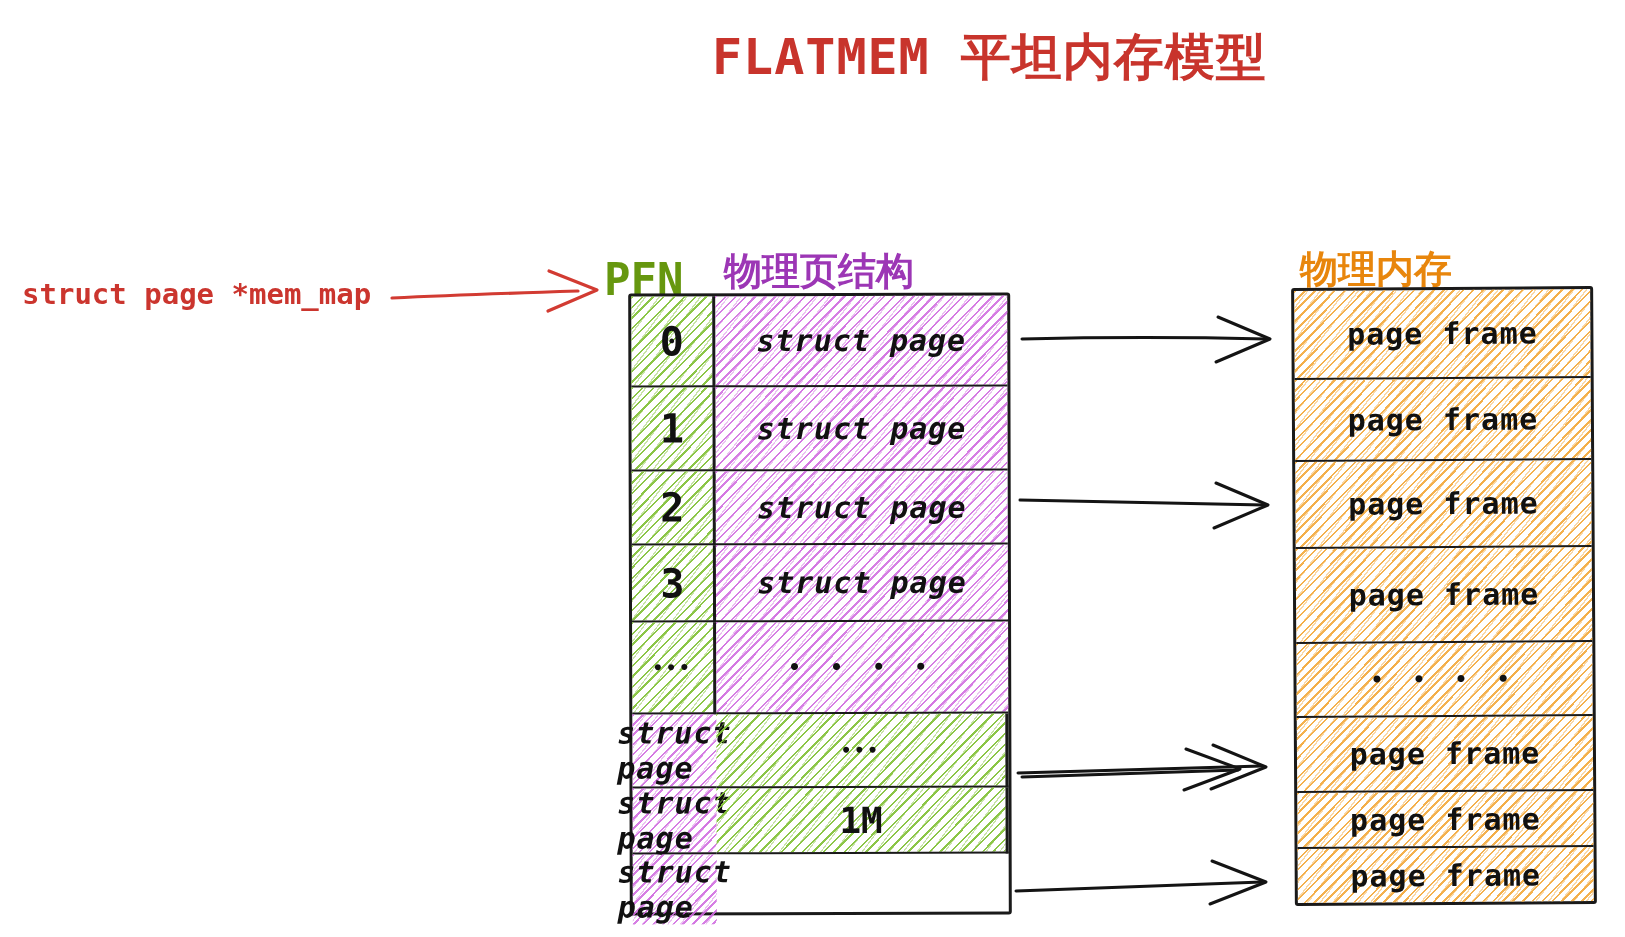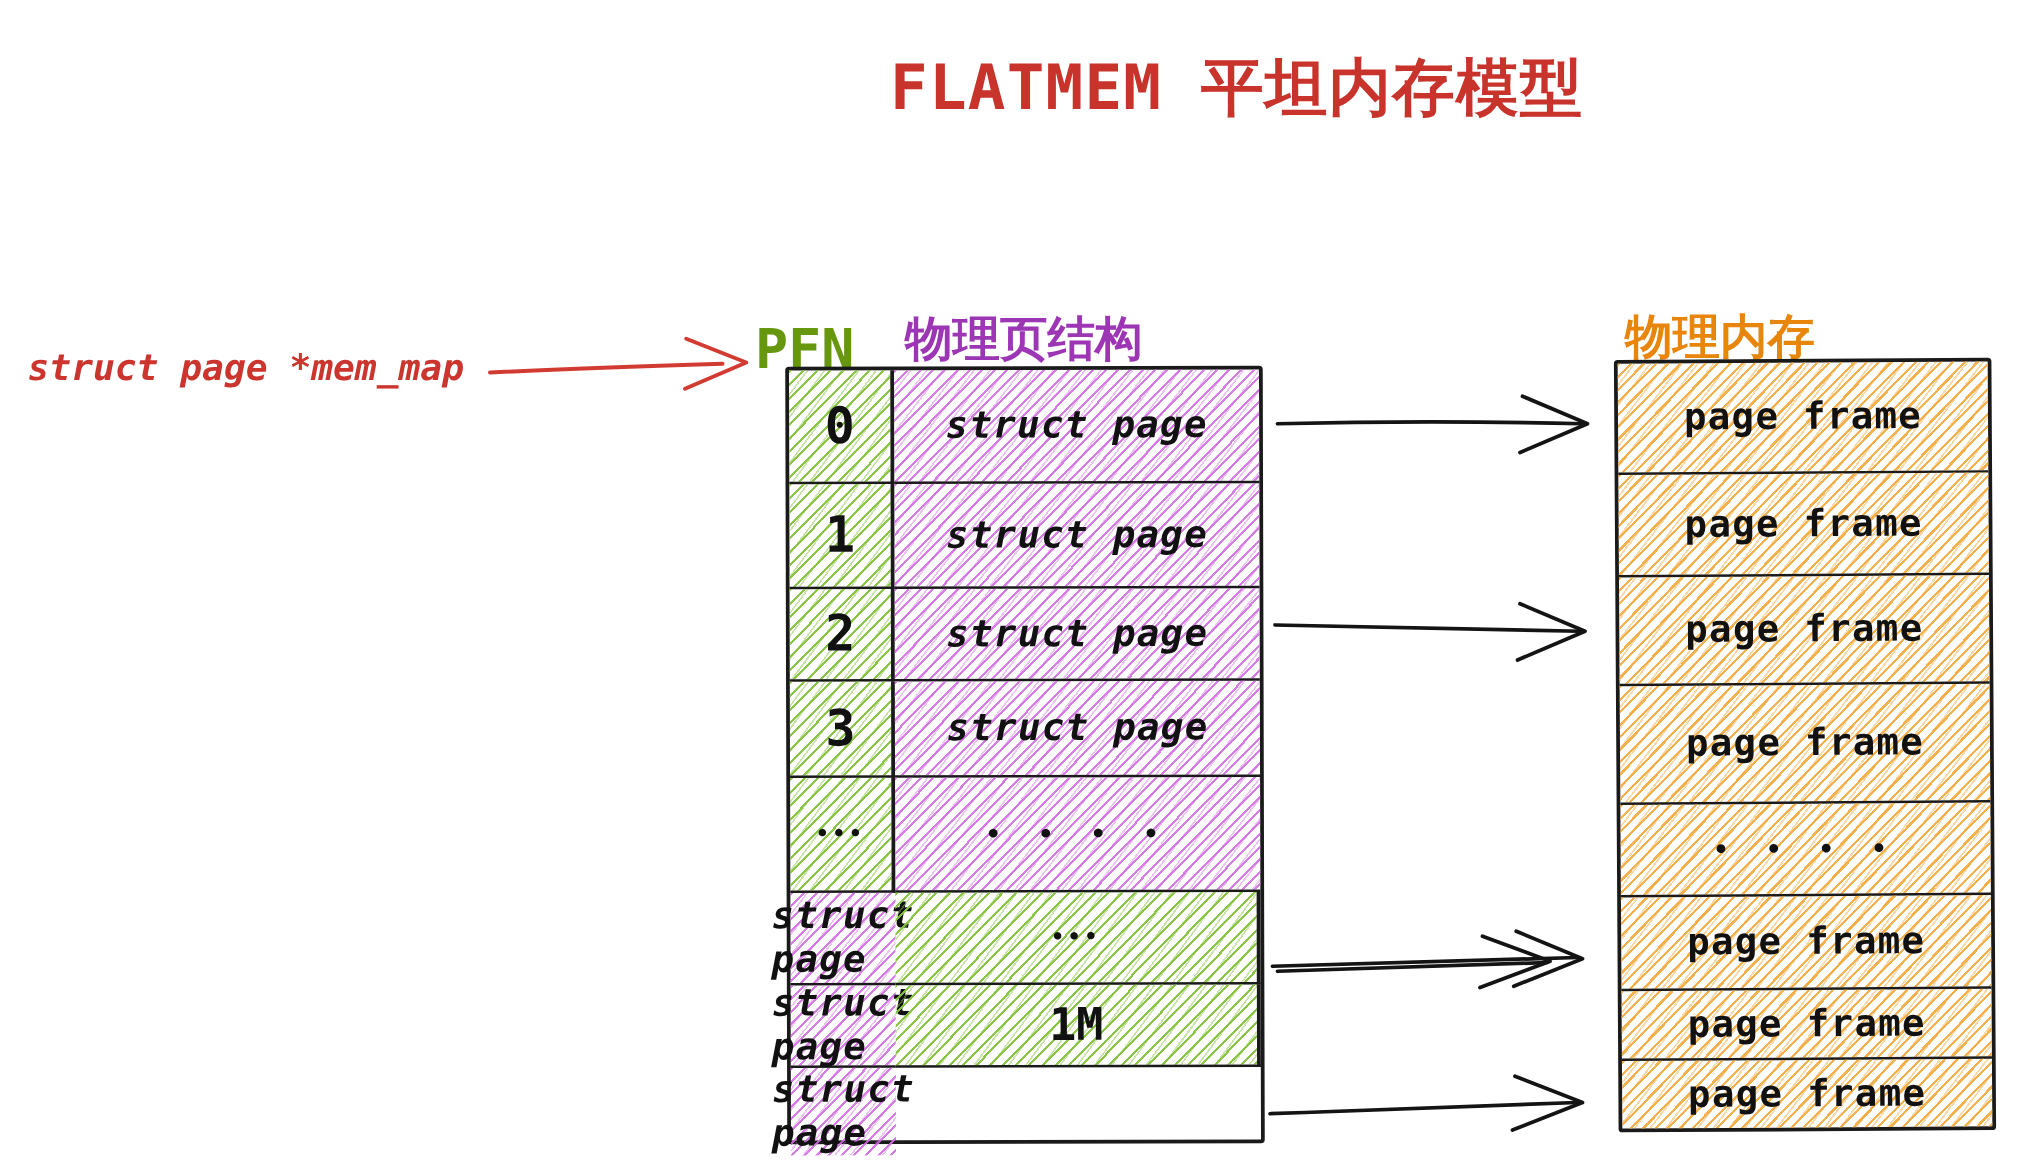--- a/index.html
+++ b/index.html
@@ -1,24 +1,24 @@
 <!DOCTYPE html>
 <html><head>
 <meta charset="utf-8">
 <style>
   html,body{margin:0;padding:0;background:#ffffff;}
   body{position:relative;width:1625px;height:937px;overflow:hidden;
        font-family:"DejaVu Sans Mono","Liberation Mono",monospace;color:#161616;}
 
   
-  .title{position:absolute;left:712px;top:37px;width:900px;
+  .title{position:absolute;left:712px;top:24px;width:900px;
          font-size:50px;font-weight:700;color:#c8342c;letter-spacing:1px;white-space:nowrap;
          font-family:"DejaVu Sans Mono","DejaVu Sans",sans-serif;}
   .memmap-label{position:absolute;left:22px;top:277px;font-size:29px;font-weight:700;
-         color:#cb352e;white-space:nowrap;font-style:italic;}
+         color:#cb352e;white-space:nowrap;}
   .hdr{position:absolute;font-weight:700;white-space:nowrap;
        font-family:"DejaVu Sans Mono","DejaVu Sans",sans-serif;margin-top:44px;}
   .hdr-pfn{left:604px;top:210px;font-size:44px;color:#66970f;}
   .hdr-pagestruct{left:724px;top:202px;font-size:38px;color:#9c36b5;}
   .hdr-physmem{left:1300px;top:200px;font-size:38px;color:#e8860c;}
 
   
   .hatch-green{background-image:
       repeating-linear-gradient(135deg, rgba(134,195,62,.95) 0 1.7px, transparent 1.7px 7.5px),
       repeating-linear-gradient(127deg, rgba(134,195,62,.45) 0 1.3px, transparent 1.3px 11px);}

